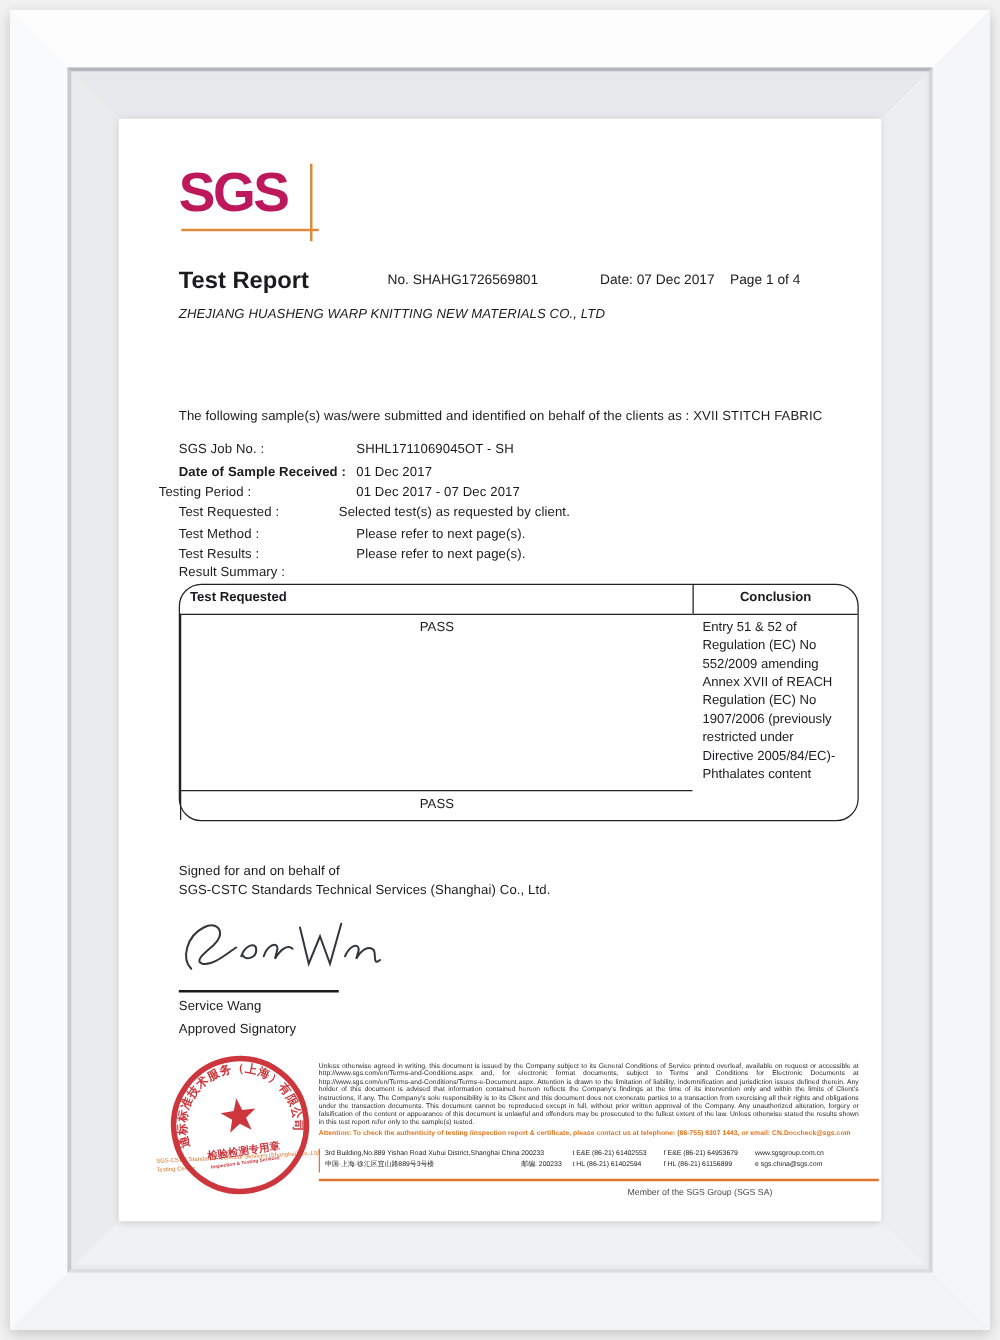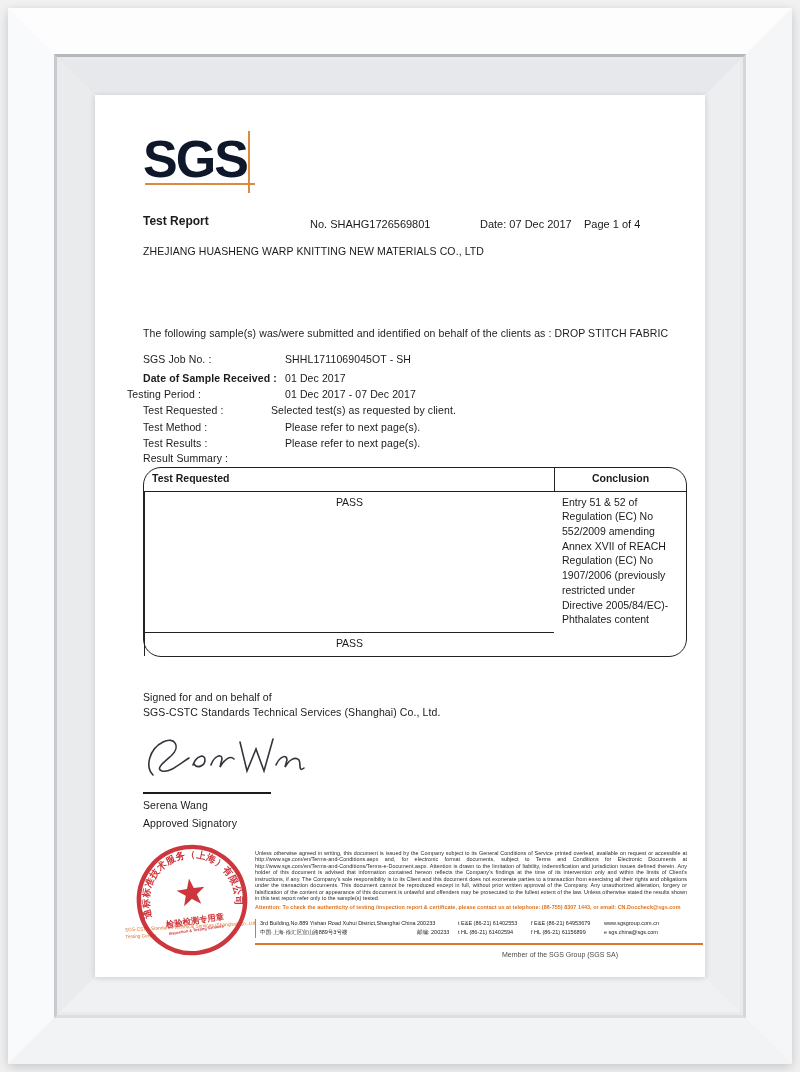--- a/index.html
+++ b/index.html
@@ -33,21 +33,21 @@
   .paper{
     position:absolute;inset:95px 95px 95px 95px;
     background:#ffffff;
     box-shadow:0 1px 6px rgba(0,0,0,.15);
   }
   .abs{position:absolute;}
   .t10{font-size:10.5px;letter-spacing:.1px;}
   .t11{font-size:11px;}
   .bold{font-weight:bold;}
   .logo-text{
-    font-size:52px;font-weight:bold;color:#0f172a;
+    font-size:44px;font-weight:bold;color:#be185d;
     letter-spacing:-2px;line-height:1;
   }
   .crop{background:#dd8a3c;}
   .rtable{
     display:grid;grid-template-columns:1fr 132px;
     border:1.5px solid #222;
   }
   .rtable .cell{
     border-top:1.5px solid #222;
     padding:3px 8px 5px 8px;
@@ -85,28 +85,28 @@
       <div class="frame-mat"></div>
     </div>
   </div>
 
   <div class="paper">
 
     <div class="abs logo-text" style="left:48px;top:38px;">SGS</div>
     <div class="abs crop" style="left:50px;top:88px;width:110px;height:1.5px;"></div>
     <div class="abs crop" style="left:153px;top:36px;width:1.5px;height:62px;"></div>
 
-    <div class="abs bold" style="left:48px;top:119px;font-size:12px;">Test Report</div>
+    <div class="abs bold" style="left:48px;top:119px;font-size:19px;">Test Report</div>
     <div class="abs t11" style="left:215px;top:123px;">No. SHAHG1726569801</div>
     <div class="abs t11" style="left:385px;top:123px;">Date: 07 Dec 2017</div>
     <div class="abs t11" style="left:489px;top:123px;">Page 1 of 4</div>
 
-    <div class="abs t10" style="left:48px;top:150px;">ZHEJIANG HUASHENG WARP KNITTING NEW MATERIALS CO., LTD</div>
+    <div class="abs t10" style="left:48px;top:150px;font-style:italic;">ZHEJIANG HUASHENG WARP KNITTING NEW MATERIALS CO., LTD</div>
 
-    <div class="abs t10" style="left:48px;top:232px;">The following sample(s) was/were submitted and identified on behalf of the clients as : DROP STITCH FABRIC</div>
+    <div class="abs t10" style="left:48px;top:232px;">The following sample(s) was/were submitted and identified on behalf of the clients as : XVII STITCH FABRIC</div>
 
     <div class="abs t10" style="left:48px;top:258px;">SGS Job No. :</div>
     <div class="abs t10" style="left:190px;top:258px;">SHHL1711069045OT - SH</div>
     <div class="abs t10" style="left:48px;top:277px;font-weight:bold;">Date of Sample Received :</div>
     <div class="abs t10" style="left:190px;top:277px;">01 Dec 2017</div>
     <div class="abs t10" style="left:32px;top:293px;">Testing Period :</div>
     <div class="abs t10" style="left:190px;top:293px;">01 Dec 2017 - 07 Dec 2017</div>
     <div class="abs t10" style="left:48px;top:309px;">Test Requested :</div>
     <div class="abs t10" style="left:176px;top:309px;">Selected test(s) as requested by client.</div>
     <div class="abs t10" style="left:48px;top:326px;">Test Method :</div>
@@ -129,21 +129,21 @@
     <svg class="abs" style="left:42px;top:630px;" width="180" height="70" viewBox="0 0 180 70">
       <g fill="none" stroke="#33343c" stroke-width="1.6" stroke-linecap="round">
         <path d="M16,50 C8,42 12,24 26,17 C38,11 44,22 34,31 C27,37 18,44 25,46 C33,48 44,38 52,33"></path>
         <path d="M56,40 C59,31 68,28 68,35 C68,41 60,44 57,39"></path>
         <path d="M74,40 C77,31 85,28 85,34 L83,42 C87,35 93,30 97,34"></path>
         <path d="M103,17 L110,46 L119,24 L127,46 L136,14"></path>
         <path d="M139,40 C143,31 150,29 150,35 L148,42 C152,35 158,31 162,35 C164,38 161,48 167,43"></path>
       </g>
     </svg>
     <div class="abs" style="left:48px;top:697px;width:128px;height:2px;background:#1b1b1b;"></div>
-    <div class="abs t10" style="left:48px;top:704px;">Serena Wang</div>
+    <div class="abs t10" style="left:48px;top:704px;">Service Wang</div>
     <div class="abs t10" style="left:48px;top:722px;">Approved Signatory</div>
 
     <div class="abs fineprint" style="left:160px;top:755px;width:432px;">
       <p>Unless otherwise agreed in writing, this document is issued by the Company subject to its General Conditions of Service printed overleaf, available on request or accessible at http://www.sgs.com/en/Terms-and-Conditions.aspx and, for electronic format documents, subject to Terms and Conditions for Electronic Documents at http://www.sgs.com/en/Terms-and-Conditions/Terms-e-Document.aspx. Attention is drawn to the limitation of liability, indemnification and jurisdiction issues defined therein. Any holder of this document is advised that information contained hereon reflects the Company's findings at the time of its intervention only and within the limits of Client's instructions, if any. The Company's sole responsibility is to its Client and this document does not exonerate parties to a transaction from exercising all their rights and obligations under the transaction documents. This document cannot be reproduced except in full, without prior written approval of the Company. Any unauthorized alteration, forgery or falsification of the content or appearance of this document is unlawful and offenders may be prosecuted to the fullest extent of the law. Unless otherwise stated the results shown in this test report refer only to the sample(s) tested.</p>
       <p class="orange bold">Attention: To check the authenticity of testing /inspection report &amp; certificate, please contact us at telephone: (86-755) 8307 1443, or email: CN.Doccheck@sgs.com</p>
     </div>
 
     <div class="abs addr" style="left:160px;top:824px;width:440px;">
       <div class="row">
         <span class="w1">3rd Building,No.889 Yishan Road Xuhui District,Shanghai China</span>

